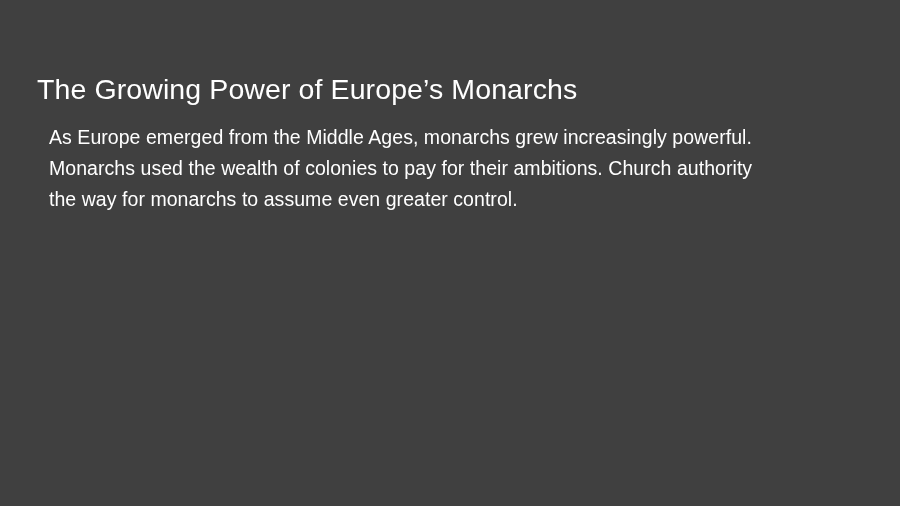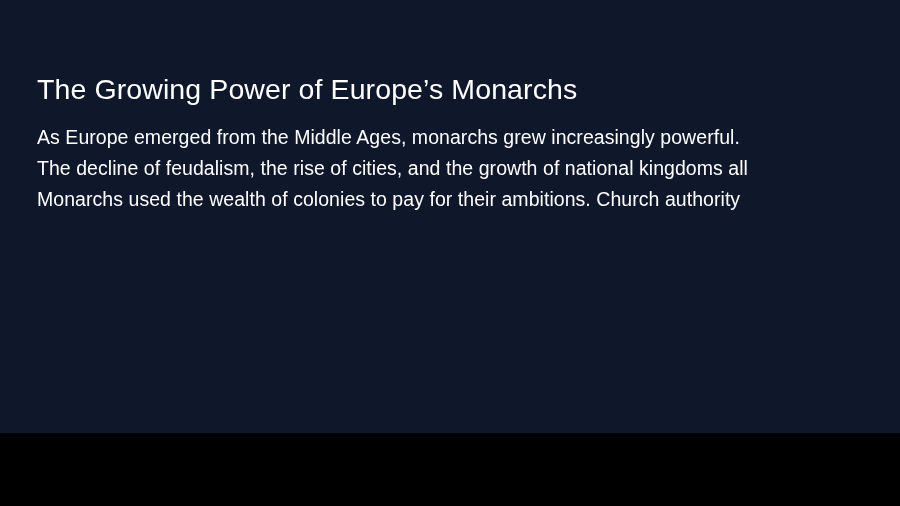--- a/index.html
+++ b/index.html
@@ -3,22 +3,22 @@
 <meta charset="utf-8">
 <style>
   html, body {
     margin: 0;
     padding: 0;
     background: #000000;
   }
   .slide {
     position: relative;
     width: 900px;
-    height: 433px;
-    background: #0f172a;
+    height: 506px;
+    background: #404040;
     overflow: hidden;
     font-family: "Liberation Sans", sans-serif;
     -webkit-font-smoothing: antialiased;
   }
   .slide-title {
     position: absolute;
     left: 37px;
     top: 53px;
     width: 826px;
     font-size: 28.5px;
@@ -35,28 +35,29 @@
     width: 828px;
     font-size: 19.5px;
     line-height: 31.2px;
     font-weight: 400;
     color: #ffffff;
     letter-spacing: 0.05px;
   }
   .slide-body .body-line {
     display: block;
     white-space: nowrap;
+    margin-left: 12px;
   }
 </style>
 </head>
 <body>
 
 <div class="slide">
 
   <h1 class="slide-title">The Growing Power of Europe’s Monarchs</h1>
 
   <div class="slide-body">
     <span class="body-line">As Europe emerged from the Middle Ages, monarchs grew increasingly powerful.</span>
-    <span class="body-line">The decline of feudalism, the rise of cities, and the growth of national kingdoms all</span>
     <span class="body-line">Monarchs used the wealth of colonies to pay for their ambitions. Church authority</span>
+    <span class="body-line">the way for monarchs to assume even greater control.</span>
   </div>
 
 </div>
 
 </body></html>

